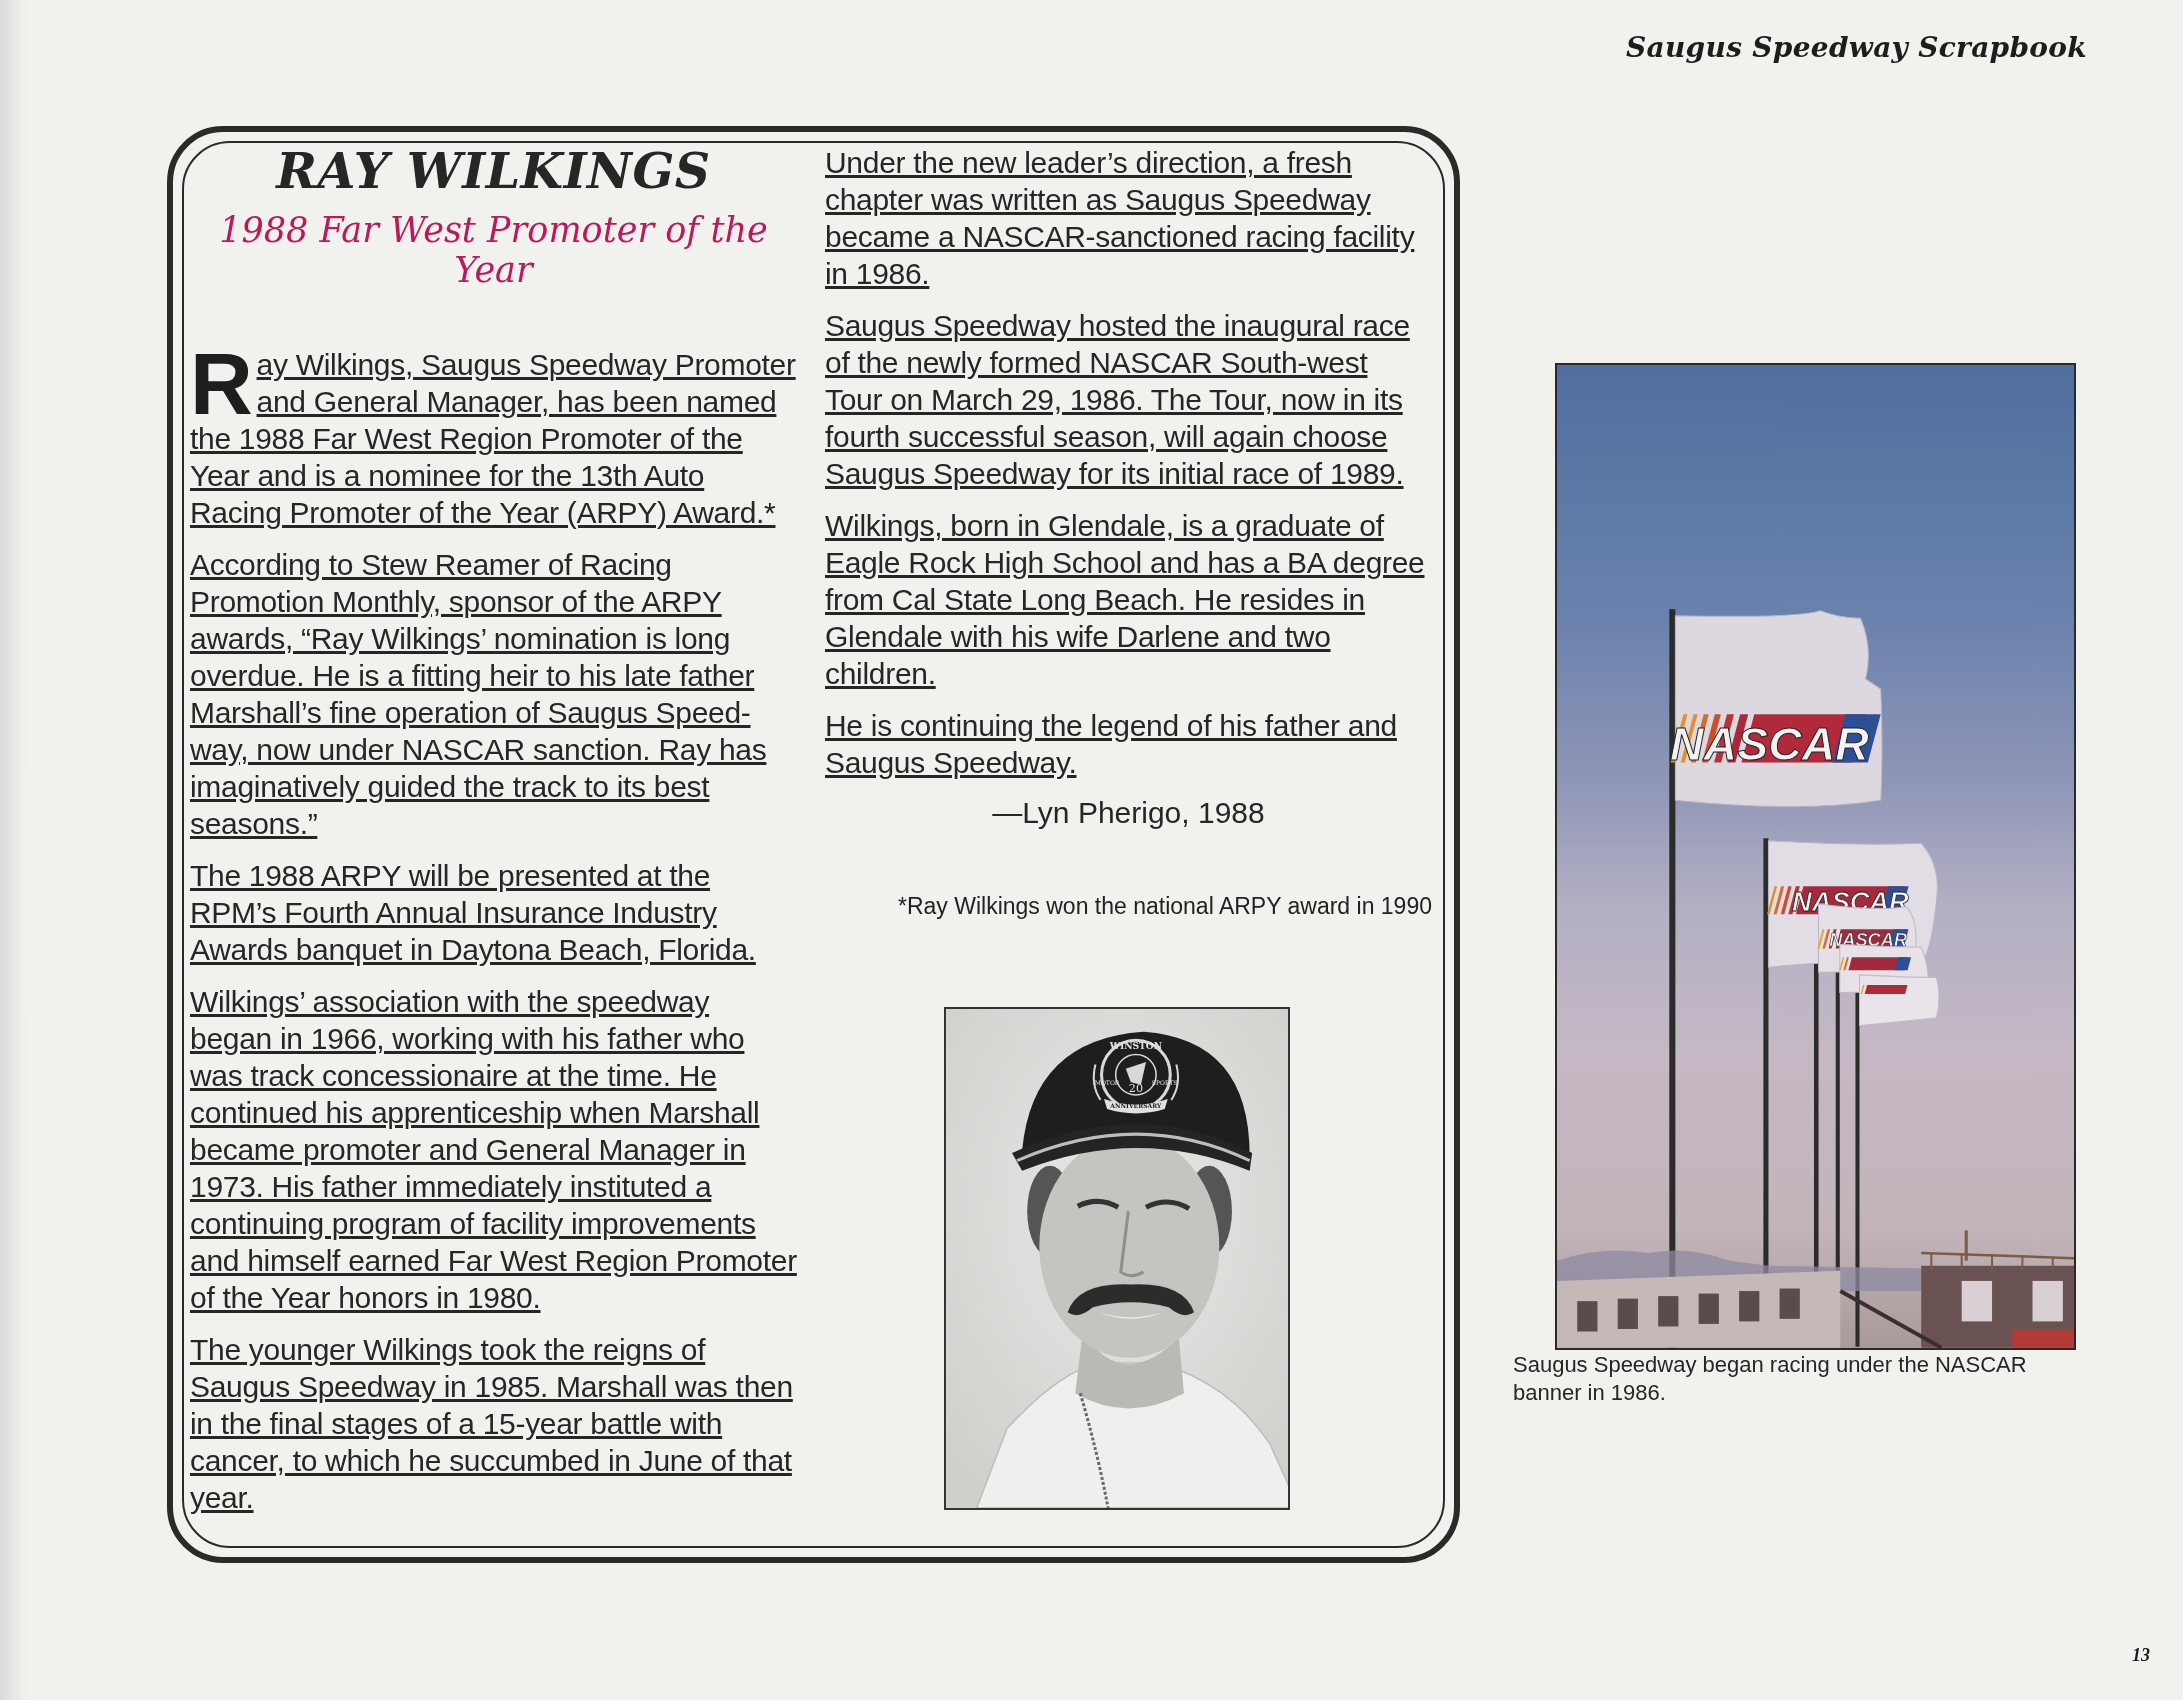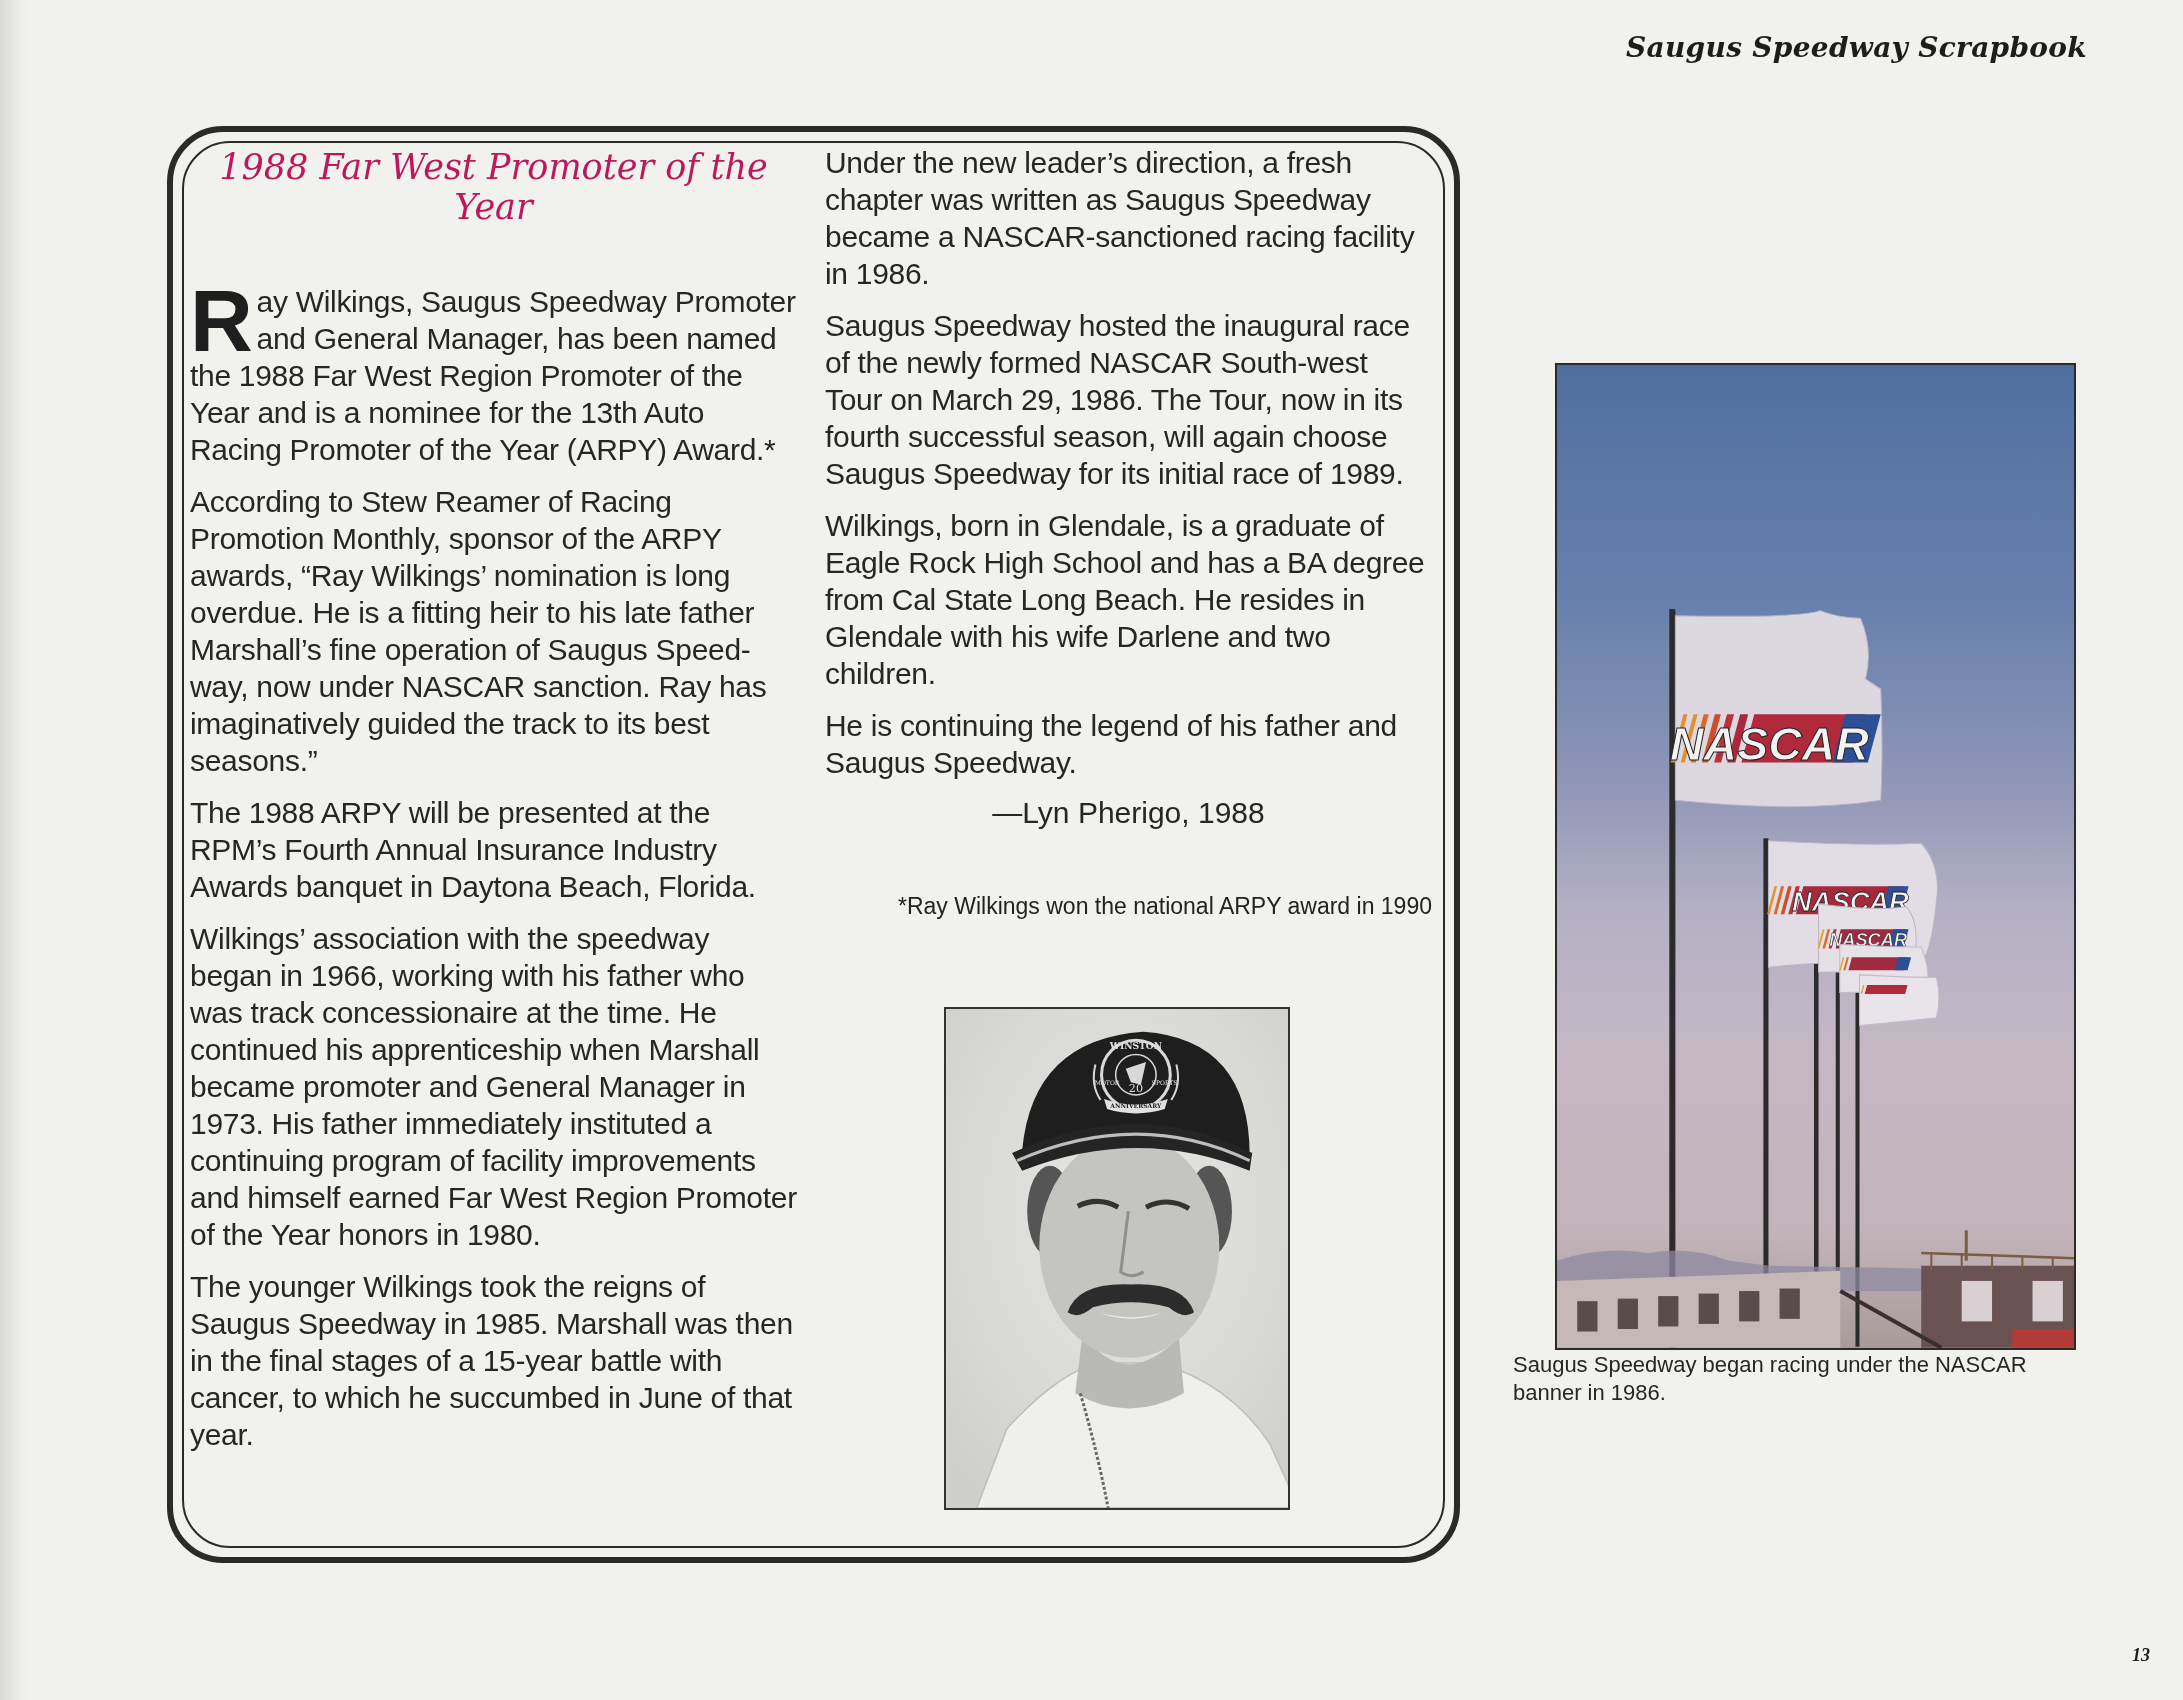--- a/index.html
+++ b/index.html
@@ -43,21 +43,21 @@
     font-family: "DejaVu Serif", serif; font-style: italic; font-weight: bold;
     font-size: 49px; color: #262626; letter-spacing: 0.5px;
   }
   .subtitle {
     text-align: center; margin: 10px 0 0 0;
     font-family: "DejaVu Serif", serif; font-style: italic;
     font-size: 35px; color: #be185d;
   }
   p.body {
     margin: 0 0 15px 0; font-size: 30px; line-height: 37px;
-    letter-spacing: -0.3px; color: #262626;
+    letter-spacing: -0.3px; color: #262626; text-decoration: underline;
   }
   .first-para { margin-top: 56px !important; }
   .dropcap {
     float: left; font-family: "Liberation Sans", sans-serif; font-weight: bold;
     font-size: 87px; line-height: 65px; margin: 5px 4px 0 0; color: #1e1e1e;
   }
   .byline { text-align: center; margin: 5px 0 0 0; font-size: 30px; color: #262626; }
   .footnote { margin: 63px 0 0 7.6px; font-size: 23px; color: #222; text-align: right; }
   .portrait-frame {
     position: absolute; left: 944px; top: 1007px; width: 346px; height: 503px;
@@ -79,20 +79,21 @@
 
 <div class="page-shade"></div>
 
 <div class="running-head">Saugus Speedway Scrapbook</div>
 
 <div class="article-box">
   <div class="article-box-inner"></div>
 </div>
 
 <div class="col-left">
+  <div class="title">RAY WILKINGS</div>
   <div class="subtitle">1988 Far West Promoter of the Year</div>
   <p class="body first-para"><span class="dropcap">R</span><span>ay Wilkings, Saugus Speedway Promoter and General Manager, has been named the 1988 Far West Region Promoter of the Year and is a nominee for the 13th Auto Racing Promoter of the Year (ARPY) Award.*</span></p>
   <p class="body">According to Stew Reamer of Racing Promotion Monthly, sponsor of the ARPY awards, “Ray Wilkings’ nomination is long overdue. He is a fitting heir to his late father Marshall’s fine operation of Saugus Speed-way, now under NASCAR sanction. Ray has imaginatively guided the track to its best seasons.”</p>
   <p class="body">The 1988 ARPY will be presented at the RPM’s Fourth Annual Insurance Industry Awards banquet in Daytona Beach, Florida.</p>
   <p class="body">Wilkings’ association with the speedway began in 1966, working with his father who was track concessionaire at the time. He continued his apprenticeship when Marshall became promoter and General Manager in 1973. His father immediately instituted a continuing program of facility improvements and himself earned Far West Region Promoter of the Year honors in 1980.</p>
   <p class="body">The younger Wilkings took the reigns of Saugus Speedway in 1985. Marshall was then in the final stages of a 15-year battle with cancer, to which he succumbed in June of that year.</p>
 </div>
 
 <div class="col-right">
   <p class="body">Under the new leader’s direction, a fresh chapter was written as Saugus Speedway became a NASCAR-sanctioned racing facility in 1986.</p>

